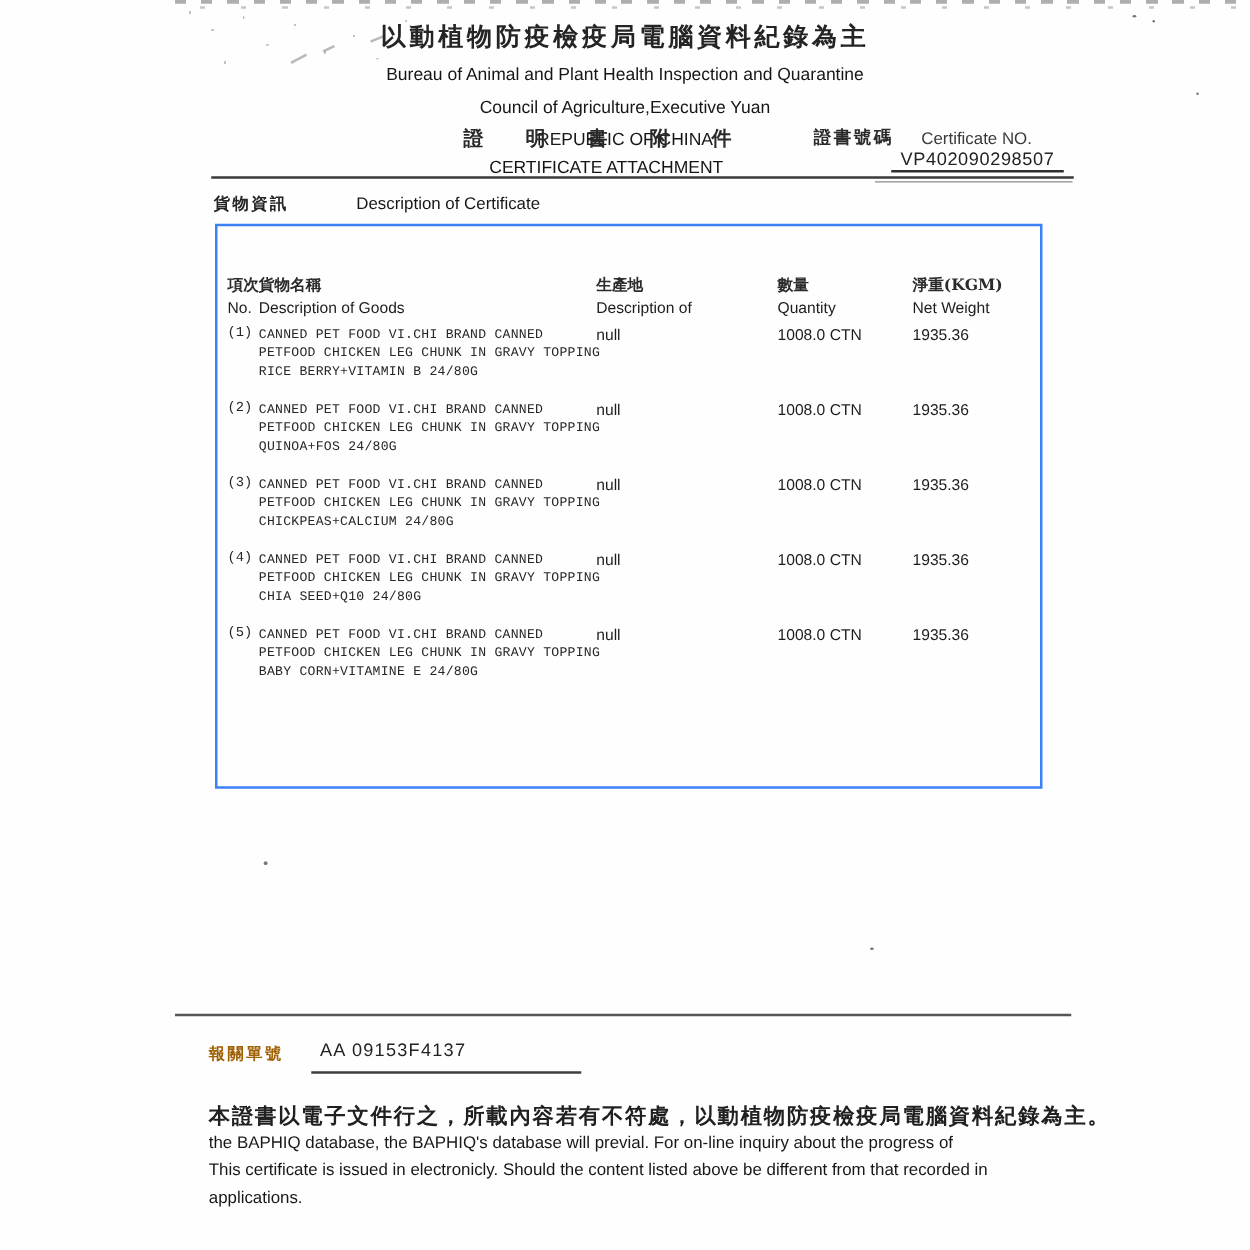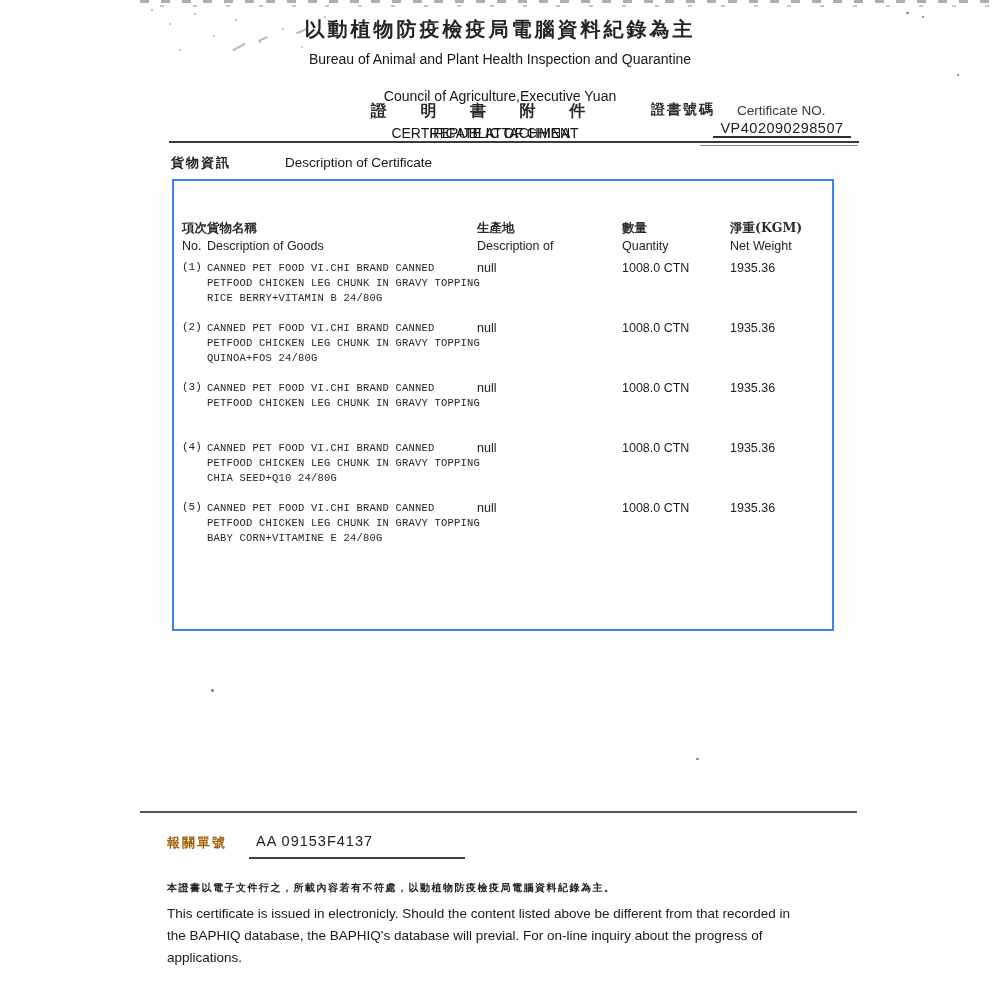--- a/index.html
+++ b/index.html
@@ -12,21 +12,21 @@
     font-family:"Liberation Sans", sans-serif;
     color:#1e1e1e;
   }
   .abs{position:absolute;}
   .zh{font-family:"DejaVu Serif","Liberation Serif",serif;}
   .mono{font-family:"Liberation Mono","DejaVu Sans Mono",monospace;}
 
   
   .hdr-wrap{left:140px;top:16px;width:720px;text-align:center;}
   .hdr-title-zh{font-size:20px;letter-spacing:3px;font-weight:600;color:#242424;}
-  .hdr-en{font-size:14px;color:#161616;margin-top:21px;line-height:16px;}
+  .hdr-en{font-size:14px;color:#161616;margin-top:10px;line-height:16px;}
 
   .att-wrap{left:250px;top:101px;width:470px;text-align:center;}
   .att-zh{font-size:16px;letter-spacing:14px;font-weight:600;color:#2a2a2a;}
   .att-en{font-size:14px;color:#141414;margin-top:3px;}
 
   .certno-zh{left:651px;top:101px;font-size:14px;font-weight:700;color:#2c2c2c;letter-spacing:2px;}
   .certno-en{left:737px;top:103px;font-size:13.5px;color:#3a3a3a;}
   .certno-val{left:713px;top:120px;width:138px;font-size:14.5px;color:#222;
     border-bottom:2px solid #2f2f2f;padding-bottom:0;text-align:center;letter-spacing:0.5px;}
 
@@ -48,21 +48,21 @@
   .row-cell{font-size:12.5px;color:#1d1d1d;}
   .goods{font-size:10.5px;line-height:14.8px;color:#262626;letter-spacing:0.2px;}
   .goods span{display:block;white-space:nowrap;}
   .no-cell{font-size:11px;color:#262626;}
 
   
   .rule-bottom{left:140px;top:811px;width:717px;height:2px;background:#565656;}
   .decl-zh{left:167px;top:834px;font-size:13px;font-weight:700;letter-spacing:2px;color:#a16207;}
   .decl-val{left:256px;top:833px;font-size:14.5px;color:#222;letter-spacing:1px;}
   .decl-underline{left:249px;top:857px;width:216px;height:2px;background:#3f3f3f;}
-  .note-zh{left:167px;top:881px;font-size:10px;font-weight:700;letter-spacing:1.5px;color:#202020;font-family:Liberation Mono, monospace;}
+  .note-zh{left:167px;top:881px;font-size:17px;font-weight:700;letter-spacing:1.5px;color:#202020;font-family:Liberation Mono, monospace;}
   .note-en{left:167px;top:903px;width:700px;font-size:13.5px;line-height:22px;color:#181818;}
   .note-en div{white-space:nowrap;}
 
   
   .noise-band{left:140px;top:0;width:860px;height:7px;opacity:.55;
     background:
       repeating-linear-gradient(90deg,#6d6d6d 0 9px,transparent 9px 21px),
       repeating-linear-gradient(90deg,transparent 0 14px,#9a9a9a 14px 18px,transparent 18px 33px);
     background-size:100% 3px,100% 2px;
     background-position:0 0,6px 5px;
@@ -150,20 +150,21 @@
       <span>QUINOA+FOS 24/80G</span>
     </div>
     <div class="abs row-cell col-origin" style="top:140px;">null</div>
     <div class="abs row-cell col-qty" style="top:140px;">1008.0 CTN</div>
     <div class="abs row-cell col-wt" style="top:140px;">1935.36</div>
 
     <div class="abs no-cell mono col-no" style="top:200px;">(3)</div>
     <div class="abs goods mono col-goods" style="top:200px;">
       <span>CANNED PET FOOD VI.CHI BRAND CANNED</span>
       <span>PETFOOD CHICKEN LEG CHUNK IN GRAVY TOPPING</span>
+      <span>CHICKPEAS+CALCIUM 24/80G</span>
     </div>
     <div class="abs row-cell col-origin" style="top:200px;">null</div>
     <div class="abs row-cell col-qty" style="top:200px;">1008.0 CTN</div>
     <div class="abs row-cell col-wt" style="top:200px;">1935.36</div>
 
     <div class="abs no-cell mono col-no" style="top:260px;">(4)</div>
     <div class="abs goods mono col-goods" style="top:260px;">
       <span>CANNED PET FOOD VI.CHI BRAND CANNED</span>
       <span>PETFOOD CHICKEN LEG CHUNK IN GRAVY TOPPING</span>
       <span>CHIA SEED+Q10 24/80G</span>
@@ -183,18 +184,18 @@
     <div class="abs row-cell col-wt" style="top:320px;">1935.36</div>
   </div>
 
   <div class="abs rule-bottom"></div>
   <div class="abs decl-zh zh">報關單號</div>
   <div class="abs decl-val">AA 09153F4137</div>
   <div class="abs decl-underline"></div>
 
   <div class="abs note-zh zh">本證書以電子文件行之，所載內容若有不符處，以動植物防疫檢疫局電腦資料紀錄為主。</div>
   <div class="abs note-en">
+    <div>the BAPHIQ database, the BAPHIQ's database will previal. For on-line inquiry about the progress of</div>
     <div>This certificate is issued in electronicly. Should the content listed above be different from that recorded in</div>
-    <div>the BAPHIQ database, the BAPHIQ's database will previal. For on-line inquiry about the progress of</div>
     <div>applications.</div>
   </div>
 
 </div>
 
 </body></html>

